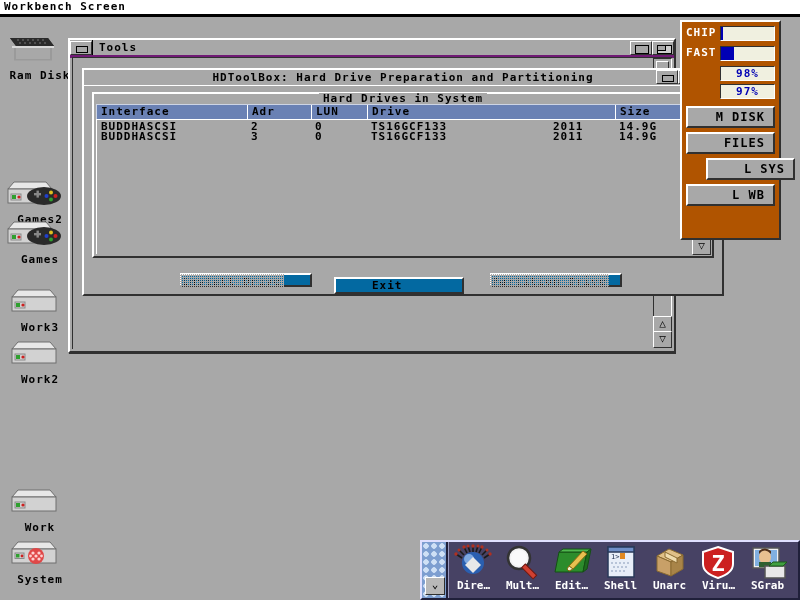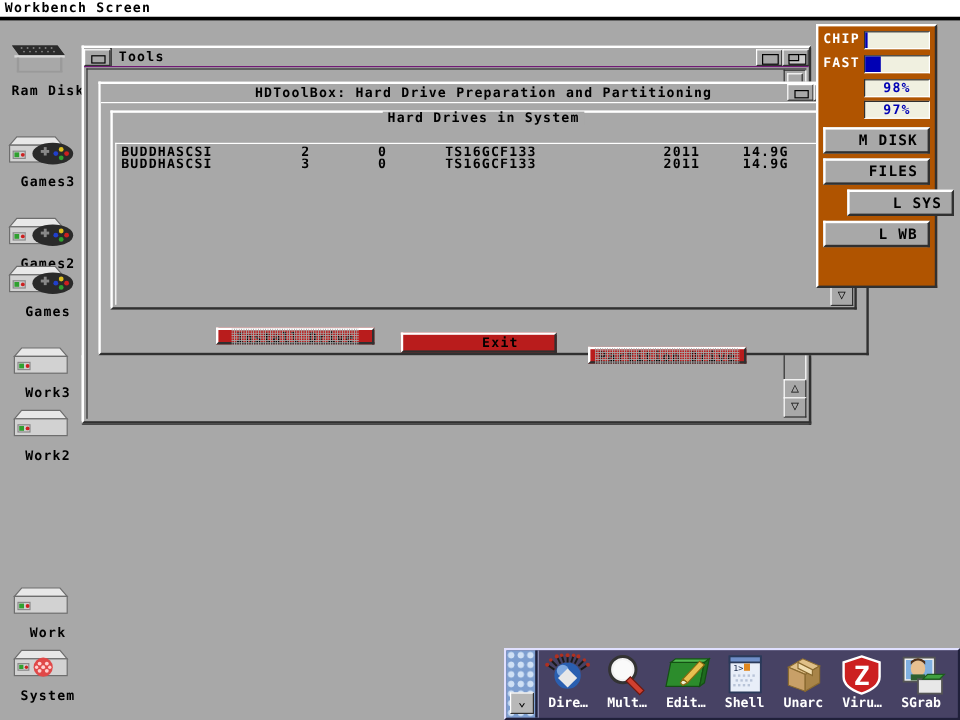--- a/index.html
+++ b/index.html
@@ -33,21 +33,21 @@
   
   .win{position:absolute;background:#a8a8a8;box-sizing:border-box;}
   .win-border{
     border-top:2px solid #fff;border-left:2px solid #fff;
     border-right:2px solid #303030;border-bottom:2px solid #303030;
   }
   .win-title{
     height:15px;line-height:15px;background:#a8a8a8;color:#000;
     font-weight:bold;font-size:11px;letter-spacing:1px;
     display:flex;align-items:center;
-    border-bottom:1px solid #701a75;
+    border-bottom:3px solid #701a75;
     position:relative;
   }
   .gadget{
     width:22px;height:14px;box-sizing:border-box;
     border-top:1px solid #fff;border-left:1px solid #fff;
     border-right:1px solid #303030;border-bottom:1px solid #303030;
     background:#a8a8a8;position:relative;flex:0 0 auto;
   }
   .gadget .inner{position:absolute;border:1px solid #000;background:#a8a8a8;}
   .g-close .inner{left:5px;top:4px;width:10px;height:5px;}
@@ -111,24 +111,24 @@
   .lv-body{
     position:absolute;left:2px;top:25px;right:19px;bottom:2px;
     background:#a8a8a8;overflow:hidden;
     border-top:1px solid #fff;border-left:1px solid #fff;
   }
   .lv-row{display:flex;height:10px;line-height:10px;font-weight:bold;font-size:11px;
      letter-spacing:1px;color:#000;white-space:nowrap;}
   .lv-row .c{box-sizing:border-box;padding-left:4px;overflow:hidden;}
 
   .btn{
-    position:absolute;box-sizing:border-box;background:#b91c1c;
+    position:absolute;box-sizing:border-box;background:#0369a1;
     border-top:2px solid #fff;border-left:2px solid #fff;
     border-right:2px solid #303030;border-bottom:2px solid #303030;
-    text-align:center;font-weight:bold;font-size:11px;letter-spacing:1px;
+    font-weight:bold;font-size:11px;letter-spacing:1px;
     color:#000;line-height:14px;cursor:default;
   }
   .btn.ghost{color:#000;}
   .btn.ghost .t{
     position:relative;display:inline-block;
   }
   .btn.ghost .t::after{
     content:"";position:absolute;left:-3px;top:-1px;right:-3px;bottom:-1px;
     background-image:
       repeating-linear-gradient(0deg,#a8a8a8 0 1px,transparent 1px 2px),
@@ -215,39 +215,20 @@
         </g>
         <rect x="12" y="14" width="42" height="2" fill="#d8d8d8"></rect>
         <rect x="14" y="16" width="2" height="12" fill="#9a9a9a"></rect>
         <rect x="50" y="16" width="2" height="12" fill="#9a9a9a"></rect>
         <rect x="14" y="27" width="38" height="1.5" fill="#9a9a9a"></rect>
       </svg>
     </span>
     <span class="lbl">Ram Disk</span>
   </div>
 
-  <div class="dicon" style="left:0px;top:108px;">
-    <span class="glyph">
-      <svg width="70" height="36" viewBox="0 0 70 36">
-        <polygon points="14,6 46,6 52,13 8,13" fill="#e8e8e8" stroke="#6e6e6e" stroke-width="1"></polygon>
-        <rect x="8" y="13" width="44" height="14" fill="#d2d2d2" stroke="#6e6e6e" stroke-width="1"></rect>
-        <rect x="11" y="18" width="10" height="6" fill="#cfcfcf" stroke="#8a8a8a"></rect>
-        <rect x="12" y="19" width="4" height="4" fill="#2fa02f"></rect>
-        <circle cx="19" cy="21" r="1.6" fill="#cc2020"></circle>
-        <ellipse cx="44" cy="20" rx="17" ry="9" fill="#2a2a2a"></ellipse>
-        <rect x="34" y="17" width="7" height="2.4" fill="#888"></rect>
-        <rect x="36.5" y="14.6" width="2.4" height="7" fill="#888"></rect>
-        <circle cx="51" cy="16.5" r="2" fill="#e0c020"></circle>
-        <circle cx="55.5" cy="20" r="2" fill="#cc2020"></circle>
-        <circle cx="51" cy="23.5" r="2" fill="#2fa02f"></circle>
-        <circle cx="46.5" cy="20" r="2" fill="#2040cc"></circle>
-      </svg>
-    </span>
-    <span class="lbl">Games3</span>
-  </div>
 
   <div class="dicon" style="left:0px;top:176px;">
     <span class="glyph">
       <svg width="70" height="36" viewBox="0 0 70 36">
         <polygon points="14,6 46,6 52,13 8,13" fill="#e8e8e8" stroke="#6e6e6e" stroke-width="1"></polygon>
         <rect x="8" y="13" width="44" height="14" fill="#d2d2d2" stroke="#6e6e6e" stroke-width="1"></rect>
         <rect x="11" y="18" width="10" height="6" fill="#cfcfcf" stroke="#8a8a8a"></rect>
         <rect x="12" y="19" width="4" height="4" fill="#2fa02f"></rect>
         <circle cx="19" cy="21" r="1.6" fill="#cc2020"></circle>
         <ellipse cx="44" cy="20" rx="17" ry="9" fill="#2a2a2a"></ellipse>
@@ -469,20 +450,27 @@
             <div class="inner2"></div>
           </div>
       </div>
     </div>
 
     <div class="hdt-body">
 
       <div class="group-frame">
         <span class="group-label">Hard Drives in System</span>
 
+        <div class="lv-head">
+          <span class="c" style="width:150px;">Interface</span>
+          <span class="c" style="width:64px;">Adr</span>
+          <span class="c" style="width:56px;">LUN</span>
+          <span class="c" style="width:248px;">Drive</span>
+          <span class="c" style="flex:1;">Size</span>
+        </div>
 
         <div class="lv-body">
           <div class="lv-row" style="margin-top:2px;">
             <span class="c" style="width:150px;">BUDDHASCSI</span>
             <span class="c" style="width:64px;">2</span>
             <span class="c" style="width:56px;">0</span>
             <span class="c" style="width:182px;">TS16GCF133</span>
             <span class="c" style="width:66px;">2011</span>
             <span class="c" style="flex:1;">14.9G</span>
           </div>
@@ -504,21 +492,21 @@
       </div>
 
       <div class="btn ghost" style="left:94px;top:186px;width:132px;height:14px;">
         <span class="t">Install Drive</span>
       </div>
 
       <div class="btn" style="left:248px;top:190px;width:130px;height:17px;line-height:13px;padding-left:36px;">
         <span>Exit</span>
       </div>
 
-      <div class="btn ghost" style="left:404px;top:186px;width:132px;height:14px;margin-top:16px;">
+      <div class="btn ghost" style="left:404px;top:186px;width:132px;height:14px;">
         <span class="t">Partition Drive</span>
       </div>
     </div>
   </div>
 
   <div id="syspanel">
     <div class="sp-row" style="top:4px;width:89px;">
       <span class="sp-lbl">CHIP</span>
       <span class="sp-bar">
           <span class="fill" style="width:4%;"></span>

